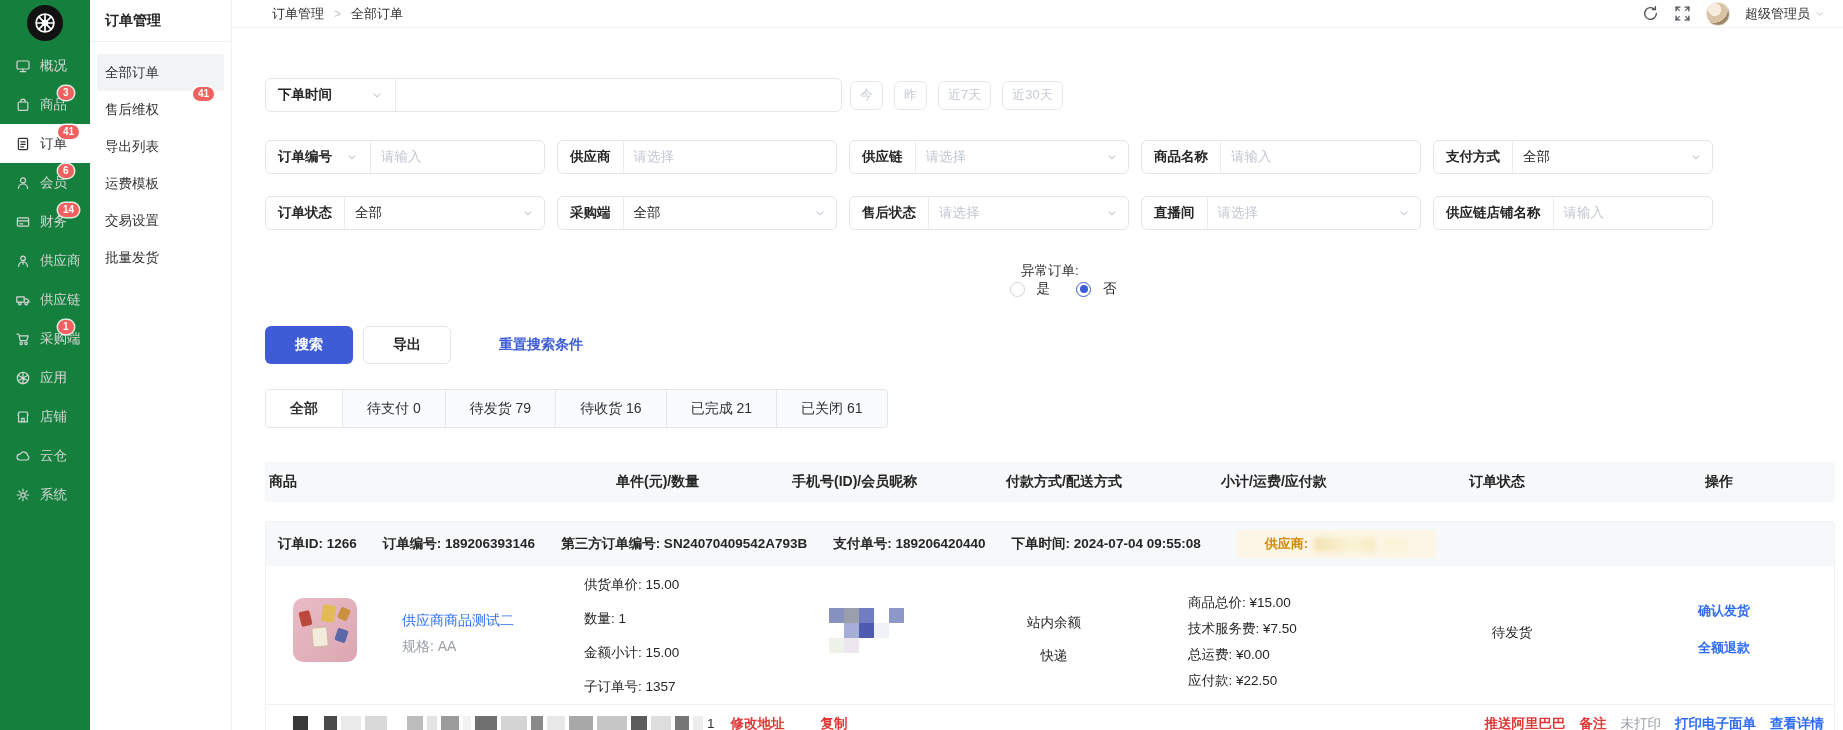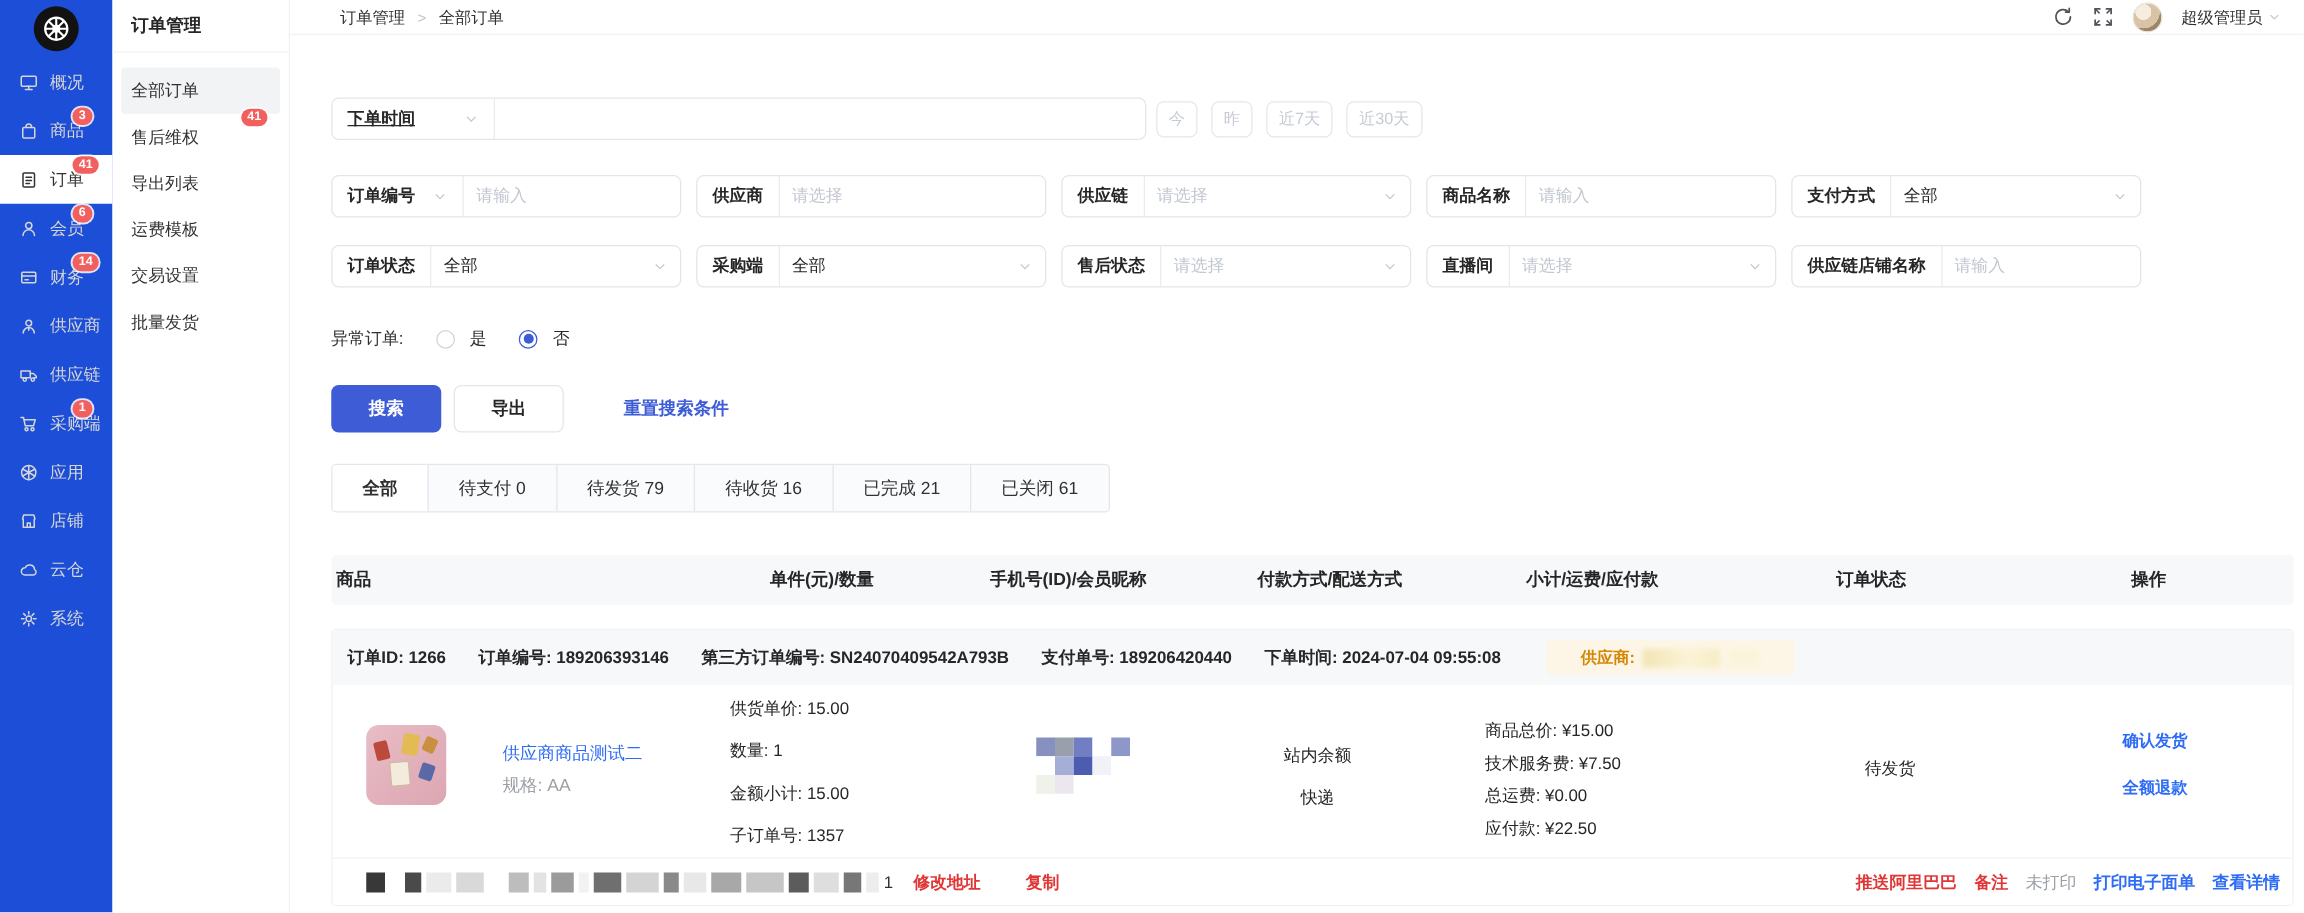--- a/index.html
+++ b/index.html
@@ -1,21 +1,21 @@
 <!DOCTYPE html>
 <html><head>
 <meta charset="utf-8">
 <style>
   * { box-sizing: border-box; margin: 0; padding: 0; }
   html,body { width:1843px; height:730px; overflow:hidden; background:#fff;
     font-family:"Liberation Sans","DejaVu Sans",sans-serif; color:#262626; }
   .app { display:flex; width:1843px; height:730px; }
 
   
-  .rail { width:90px; background:#1d4ed8; flex:none; }
+  .rail { width:90px; background:#15803d; flex:none; }
   .logo { height:46px; display:flex; align-items:center; justify-content:center; }
   .logo .disc { width:36px; height:36px; border-radius:50%; background:#121212;
     display:flex; align-items:center; justify-content:center; }
   .rail-item { position:relative; height:39px; display:flex; align-items:center;
     gap:9px; padding-left:15px; color:#d5d6d6; font-size:13.5px; cursor:pointer; }
   .rail-item .ric { width:16px; height:16px; flex:none; display:flex; }
   .rail-item.active { background:#ffffff; color:#303133; }
   .badge { position:absolute; top:1px; font-size:10px; line-height:14px;
     background:#f25f5f; color:#fff; border-radius:8px; padding:0 5px;
     box-shadow:0 0 0 1.5px rgba(255,255,255,.85); font-weight:700; }
@@ -54,34 +54,34 @@
   .fgroup { display:flex; align-items:center; height:34px; border:1px solid #e2e5ea;
     border-radius:6px; background:#fff; width:280px; margin-right:12px; }
   .fglabel { display:flex; align-items:center; gap:14px; padding:0 12px; height:100%;
     font-size:13.5px; font-weight:600; color:#262626; flex:none; }
   .fgdiv { width:1px; height:100%; background:#e9ebef; flex:none; }
   .fval { flex:1; padding:0 10px; font-size:13.5px; white-space:nowrap; overflow:hidden; }
   .ph { color:#c2c7d0; }
   .chev { width:12px; height:12px; color:#c2c7d0; margin-right:10px; flex:none; }
   .chev-sm { width:11px; height:11px; color:#c2c7d0; }
 
-  .date-group { width:652px;text-decoration:underline; }
+  .date-group { width:577px; }
   .date-label { width:129px; justify-content:space-between; }
   .date-zone { flex:1; display:flex; align-items:center; padding:0 14px; gap:8px; }
   .date-part { display:flex; align-items:center; gap:8px; font-size:13.5px; }
   .date-left { width:182px; }
   .to-sep { font-weight:700; font-size:13.5px; color:#262626; }
   .clock { width:15px; height:15px; color:#c2c7d0; flex:none; }
 
   .quick-btns { display:flex; gap:11px; margin-left:8px; }
   .qbtn { height:29px; padding:0 9px; border:1px solid #e4e7ec; border-radius:6px;
     background:#fff; color:#c6cbd4; font-size:13px; display:flex; align-items:center; cursor:pointer; }
 
   
-  .radio-row { margin-top:32px; display:flex; align-items:center; font-size:13.5px; }
+  .radio-row { margin-top:32px; display:flex; align-items:center; font-size:13.5px;flex-direction:column; }
   .radio-row .rlabel { font-weight:400; color:#303133; }
   .ropt { display:flex; align-items:center; gap:12px; margin-left:26px; cursor:pointer; }
   .rdot { width:15px; height:15px; border-radius:50%; border:1px solid #d0d4dc; position:relative; background:#fff; }
   .ropt.sel .rdot { border-color:#3d5cd6; }
   .ropt.sel .rdot::after { content:""; position:absolute; inset:2.5px; border-radius:50%; background:#3d5cd6; }
 
   
   .action-row { margin-top:28px; display:flex; align-items:center; }
   .btn-search { width:88px; height:38px; background:#3d5cd6; color:#fff; border:none;
     border-radius:6px; font-size:14px; font-weight:600; cursor:pointer;

